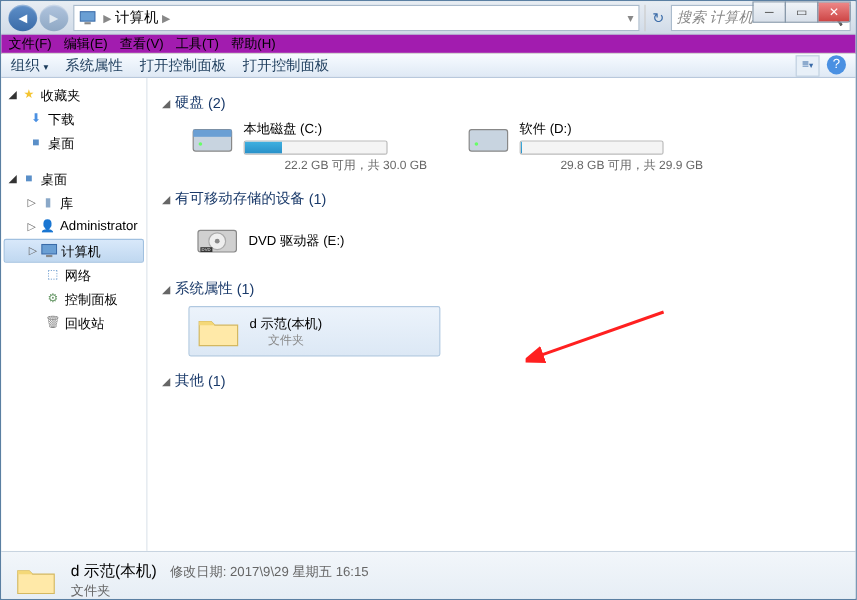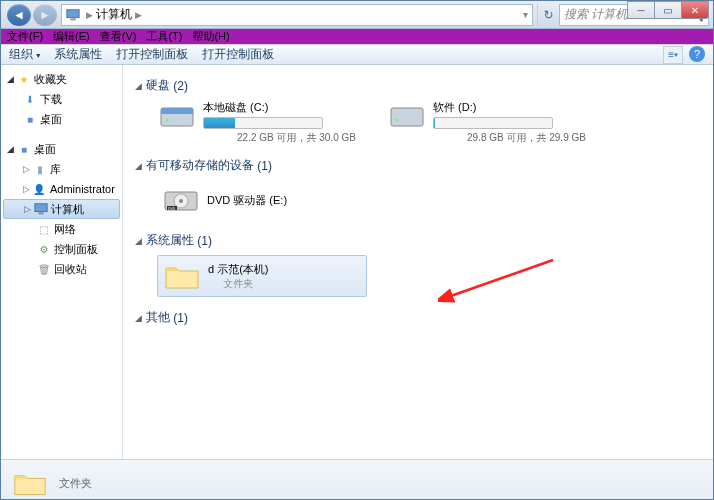--- a/index.html
+++ b/index.html
@@ -264,15 +264,20 @@
 </div>
 
 <div class="statusbar">
   <div class="status-icon">
     <svg viewBox="0 0 40 32">
         <path d="M4 8 L14 8 L17 11 L36 11 L36 28 L4 28 Z" fill="#ffe9a8" stroke="#d4b860"></path>
         <path d="M4 8 L14 8 L17 11 L4 11 Z" fill="#f4d878"></path>
       </svg>
   </div>
   <div>
+    <div>
+      <span class="status-name">d 示范(本机)</span>
+      <span class="status-meta">修改日期:</span>
+      <span class="status-meta">2017\9\29 星期五 16:15</span>
+    </div>
     <div class="status-meta">文件夹</div>
   </div>
 </div>
 
 </body></html>

